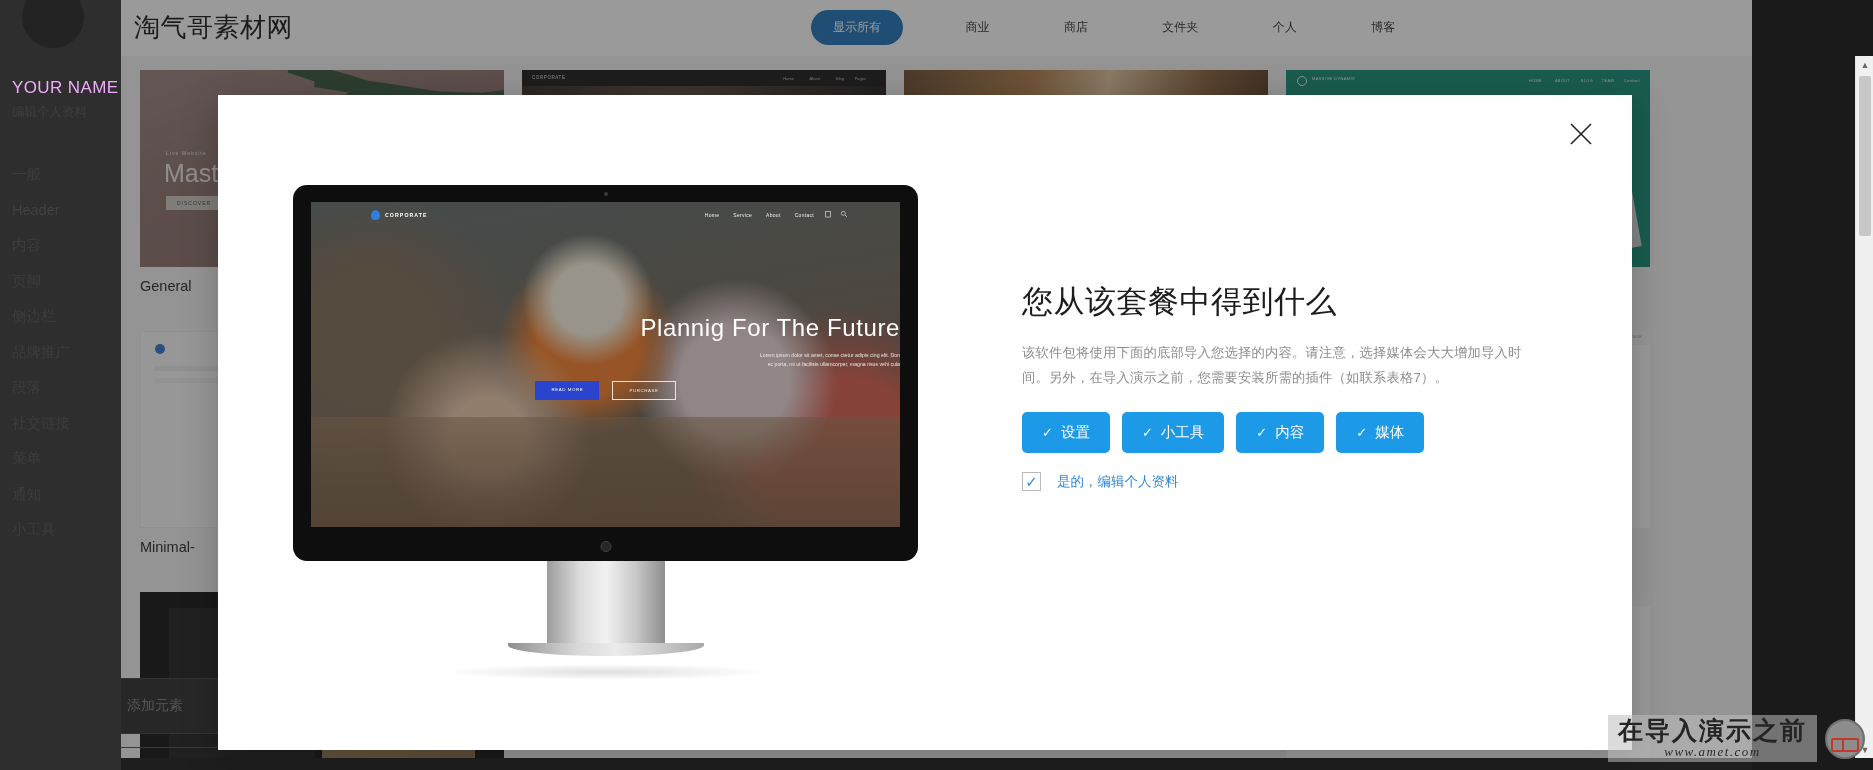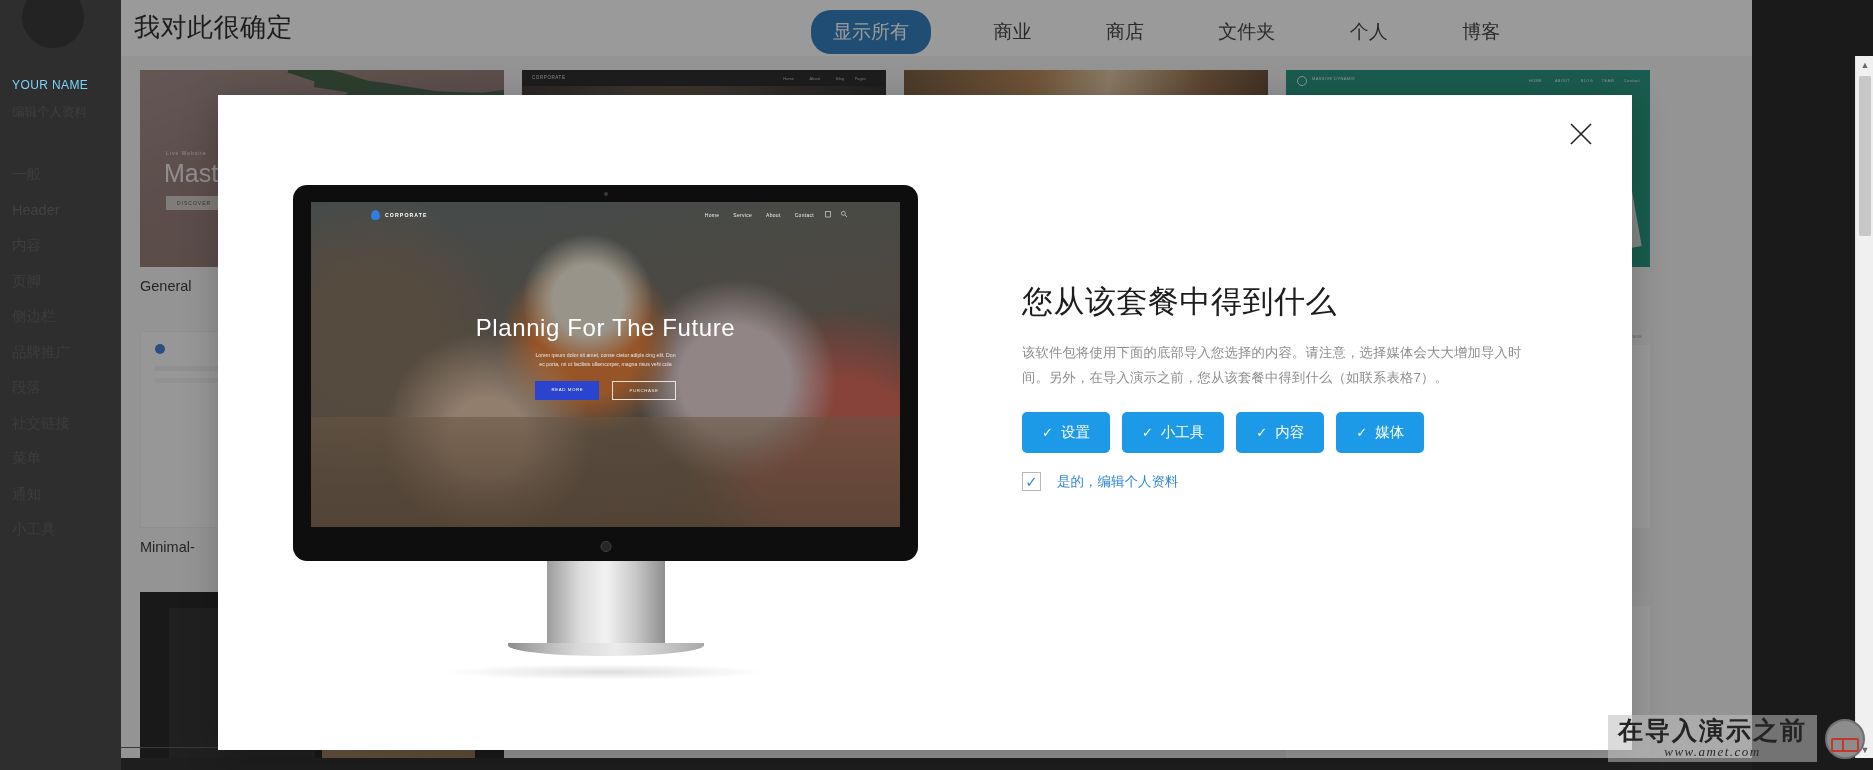--- a/index.html
+++ b/index.html
@@ -16,21 +16,21 @@
     position: absolute; left: 0; top: 0; width: 121px; height: 770px;
     background: #2e2e2e; z-index: 5;
   }
   .avatar {
     position: absolute; left: 22px; top: -14px;
     width: 62px; height: 62px; border-radius: 50%;
     background: #232323;
   }
   .side-name {
     position: absolute; left: 12px; top: 78px; width: 115px;
-    font-size: 12px; letter-spacing: .4px; color: #7dd3fc;
+    font-size: 17px; letter-spacing: .4px; color: #f0abfc;
     white-space: nowrap;
   }
   .side-sub {
     position: absolute; left: 12px; top: 104px;
     font-size: 12.5px; color: #3f3f3f;
   }
   .side-menu { position: absolute; left: 12px; top: 167px; width: 110px; }
   .side-item {
     display: block; font-size: 14.5px; color: #3d3d3d;
     padding: 0 0 1px 0; margin-bottom: 20.5px; line-height: 14px;
@@ -62,21 +62,21 @@
   .page-header-row {
     position: absolute; left: 0; top: 0; width: 100%; height: 56px;
     background: #ffffff;
   }
   .page-title {
     position: absolute; left: 13px; top: 10px;
     font-size: 26px; color: #111; letter-spacing: .5px;
   }
   .filters { position: absolute; left: 690px; top: 10px; height: 34px; }
   .filter {
-    display: inline-block; font-size: 19px; color: #2c2c2c;
+    display: inline-block; font-size: 12px; color: #2c2c2c;
     padding: 9px 0; margin-right: 70px; cursor: pointer;
     vertical-align: top;
   }
   .filter.active {
     background: #1a6fb5; color: #fff; border-radius: 20px;
     padding: 9px 22px; margin-right: 58px;
   }
   .collapse-caret {
     position: absolute; right: 34px; top: 0px; width: 24px; height: 24px;
     cursor: pointer;
@@ -238,21 +238,21 @@
   .site-logo {
     position:absolute; left:60px; top:8px; display:flex; align-items:center; gap:5px;
   }
   .site-logo-mark { width:9px; height:10px; background:#2f7fe0;
      border-radius: 50% 50% 45% 45% / 60% 60% 40% 40%; }
   .site-logo-txt { font-size:5.2px; color:#fff; letter-spacing:1.1px; font-weight:700; }
   .site-links { position:absolute; right:86px; top:10px; display:flex; gap:14px; }
   .site-links span { font-size:5px; color:#eee; letter-spacing:.3px; }
   .site-icons { position:absolute; right:52px; top:8px; display:flex; gap:8px; color:#ddd; }
   .site-icons svg { width:8px; height:8px; }
-  .hero { position:absolute; left:0; top:112px; width:100%; text-align:center; }
+  .hero { position:absolute; left:0; top:112px; width:100%; text-align:right; }
   .hero h1 { font-size:24px; color:#fff; font-weight:400; letter-spacing:.6px; }
   .hero p { font-size:5.2px; color:#e6e6e6; line-height:8.5px; margin-top:9px; }
   .hero-btns { margin-top:13px; display:flex; justify-content:center; gap:13px; }
   .hb1 { background:#2b44cf; color:#fff; font-size:4.4px; letter-spacing:.6px; padding:6px 16px; }
   .hb2 { border:1.3px solid #e9e3d8; color:#f0ece2; font-size:4.4px; letter-spacing:.6px; padding:6px 16px; }
 
   
   .panel { position: absolute; left: 804px; top: 186px; width: 520px; }
   .panel h2 {
     font-size: 31px; font-weight: 400; color: #1d1d1d; letter-spacing: .5px;
@@ -313,21 +313,21 @@
   .mid-black { position:absolute; right:343px; top:561px; width:78px; height:64px; background:#111; z-index:6;}
 </style>
 </head>
 <body>
 
 <div id="root">
 
   <div class="page">
 
     <div class="page-header-row">
-      <div class="page-title">我对此很确定</div>
+      <div class="page-title">淘气哥素材网</div>
       <div class="filters">
         <span class="filter active">显示所有</span>
         <span class="filter">商业</span>
         <span class="filter">商店</span>
         <span class="filter">文件夹</span>
         <span class="filter">个人</span>
         <span class="filter">博客</span>
       </div>
       <div class="collapse-caret">
         <svg viewBox="0 0 24 24" fill="none" stroke="#2b2b2b" stroke-width="1.4">
@@ -455,20 +455,21 @@
       <span class="side-item">页脚</span>
       <span class="side-item">侧边栏</span>
       <span class="side-item">品牌推广</span>
       <span class="side-item">段落</span>
       <span class="side-item">社交链接</span>
       <span class="side-item">菜单</span>
       <span class="side-item">通知</span>
       <span class="side-item">小工具</span>
     </div>
   </div>
+  <div class="side-bottom-btn">添加元素</div>
   <div class="side-bottom-rule"></div>
 
   <div class="modal">
 
     <div class="modal-close">
       <svg viewBox="0 0 24 24" fill="none" stroke="#222" stroke-width="1.3">
         <line x1="4" y1="4" x2="20" y2="20"></line>
         <line x1="20" y1="4" x2="4" y2="20"></line>
       </svg>
     </div>
@@ -519,21 +520,21 @@
         </div>
         <div class="mon-logo-dot"></div>
       </div>
       <div class="mon-neck"></div>
       <div class="mon-base"></div>
       <div class="mon-shadow"></div>
     </div>
 
     <div class="panel">
       <h2>您从该套餐中得到什么</h2>
-      <div class="desc">该软件包将使用下面的底部导入您选择的内容。请注意，选择媒体会大大增加导入时间。另外，在导入演示之前，您从该套餐中得到什么（如联系表格7）。</div>
+      <div class="desc">该软件包将使用下面的底部导入您选择的内容。请注意，选择媒体会大大增加导入时间。另外，在导入演示之前，您需要安装所需的插件（如联系表格7）。</div>
 
       <div class="chips">
         <span class="chip">
           <span class="tick">✓</span>
           <span>设置</span>
         </span>
         <span class="chip">
           <span class="tick">✓</span>
           <span>小工具</span>
         </span>

